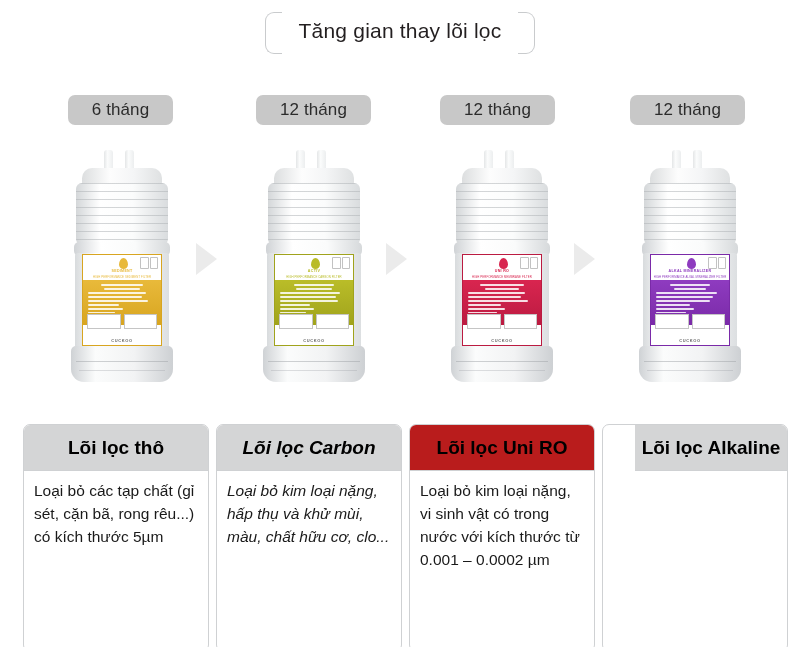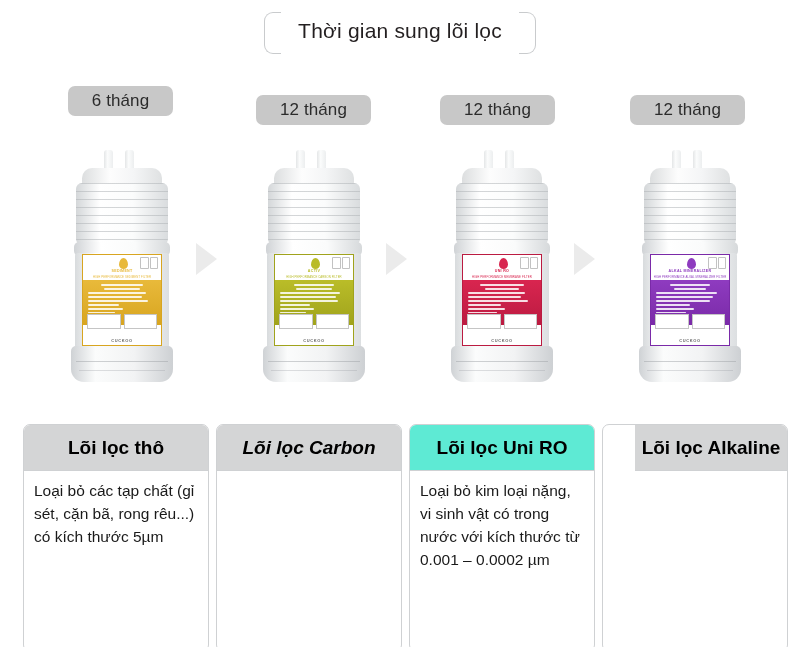--- a/index.html
+++ b/index.html
@@ -155,24 +155,24 @@
     padding: 9px 10px 0 10px;
     font-size: 15.5px; line-height: 1.48; color: #1a1a1a;
   }
 </style>
 </head>
 <body>
 
 <div id="page">
 
   <div class="title-wrap">
-    <div class="title-box">Thời gian sung lõi lọc</div>
-  </div>
-
-  <div class="badge" style="left: 68px; width: 105px; top: 86px; background: rgb(200, 200, 200);">6 tháng</div>
+    <div class="title-box">Tăng gian thay lõi lọc</div>
+  </div>
+
+  <div class="badge" style="left: 68px; width: 105px; top: 95px; background: rgb(200, 200, 200);">6 tháng</div>
   <div class="badge" style="left: 256px; width: 115px; top: 95px; background: rgb(200, 200, 200);">12 tháng</div>
   <div class="badge" style="left: 440px; width: 115px; top: 95px; background: rgb(200, 200, 200);">12 tháng</div>
   <div class="badge" style="left: 630px; width: 115px; top: 95px; background: rgb(200, 200, 200);">12 tháng</div>
 
   <div class="cart" style="left:70px; top:150px;">
     <div class="nozzle l"></div>
     <div class="nozzle r"></div>
     <div class="shoulder"></div>
     <div class="ribs"></div>
     <div class="neck"></div>
@@ -319,22 +319,23 @@
     </div>
     <div class="base"></div>
   </div>
 
   <div class="card" style="left: 23px; border-color: rgb(207, 209, 211);">
     <div class="card-head" style="background: rgb(212, 213, 214); border-bottom-color: rgb(207, 209, 211);">Lõi lọc thô</div>
     <div class="card-body">Loại bỏ các tạp chất (gỉ sét, cặn bã, rong rêu...) có kích thước 5µm</div>
   </div>
   <div class="card" style="left: 216px; border-color: rgb(207, 209, 211); font-style: italic;">
     <div class="card-head" style="background: rgb(212, 213, 214); border-bottom-color: rgb(207, 209, 211);">Lõi lọc Carbon</div>
+    <div class="card-body">Loại bỏ kim loại nặng, hấp thụ và khử mùi, màu, chất hữu cơ, clo...</div>
   </div>
   <div class="card" style="left: 409px; border-color: rgb(207, 209, 211);">
-    <div class="card-head" style="background: #5eead4; border-bottom-color: rgb(207, 209, 211);">Lõi lọc Uni RO</div>
+    <div class="card-head" style="background: #b91c1c; border-bottom-color: rgb(207, 209, 211);">Lõi lọc Uni RO</div>
     <div class="card-body">Loại bỏ kim loại nặng, vi sinh vật có trong nước với kích thước từ 0.001 – 0.0002 µm</div>
   </div>
   <div class="card" style="left: 602px; border-color: rgb(207, 209, 211); padding-left: 32px;">
     <div class="card-head" style="background: rgb(212, 213, 214); border-bottom-color: rgb(207, 209, 211);">Lõi lọc Alkaline</div>
   </div>
 
 </div>
 
 </body></html>

